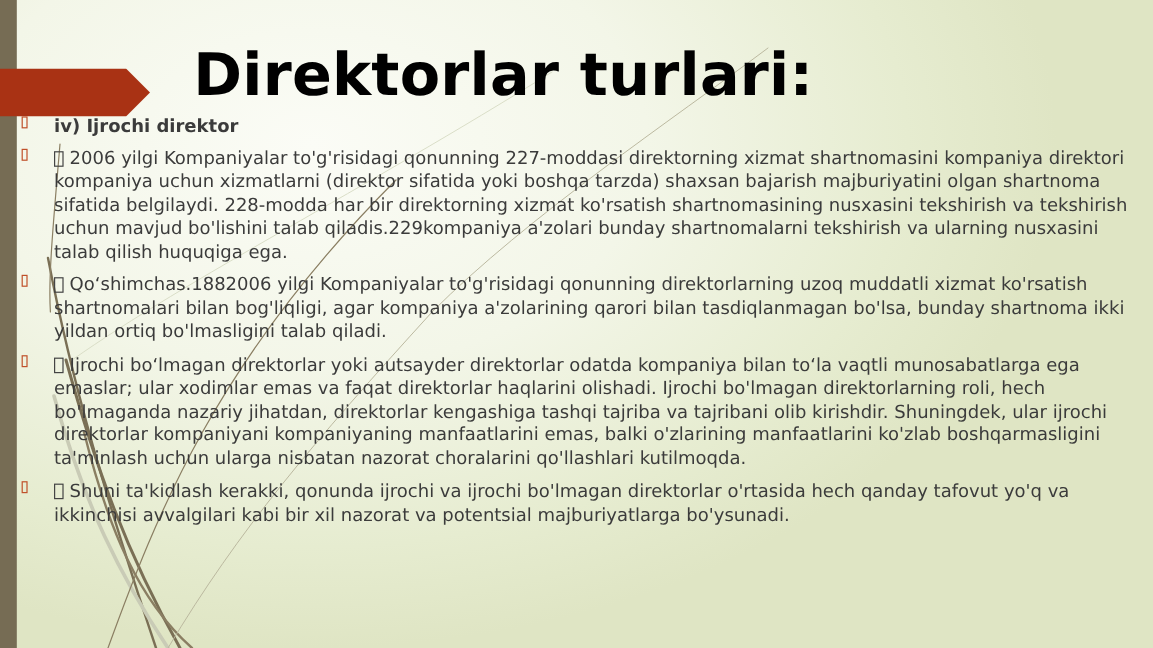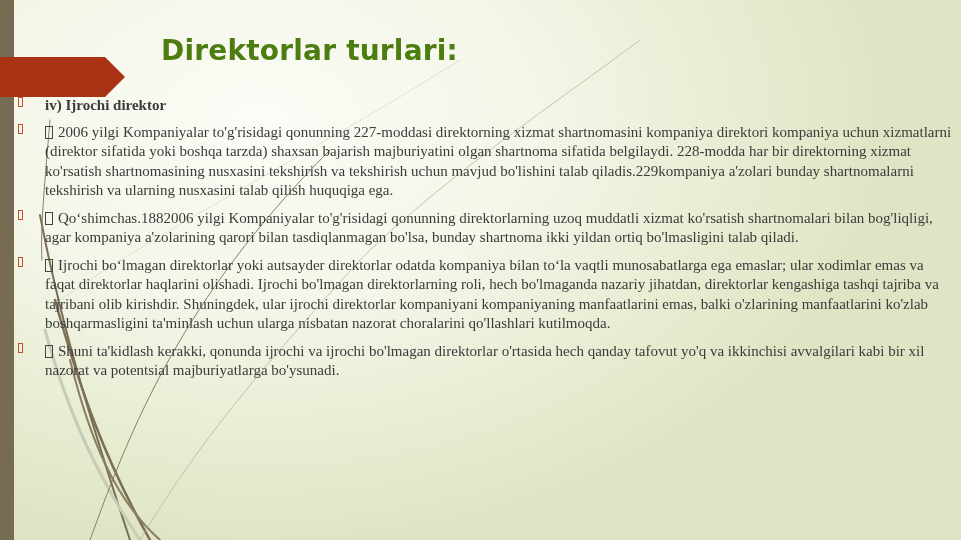--- a/index.html
+++ b/index.html
@@ -12,26 +12,26 @@
       position: absolute; left: 0; top: 0; width: 14px; height: 540px; background: #766c54;
     }
     .deco {
       position: absolute; left: 0; top: 0; width: 961px; height: 540px; pointer-events: none;
     }
     .title-arrow {
       position: absolute; left: 0; top: 57px; width: 125px; height: 40px;
     }
     .title {
       position: absolute; left: 161px; top: 34px; margin: 0;
-      font-size: 28px; font-weight: bold; color: #4d7c0f; letter-spacing: 0.2px;
+      font-size: 49px; font-weight: bold; color: #000000; letter-spacing: 0.2px;
       font-family: "DejaVu Sans", sans-serif;
     }
     .content {
       position: absolute; left: 18px; top: 96px; width: 936px;
-      margin: 0; padding: 0; list-style: none; font-family: Liberation Serif, serif;
+      margin: 0; padding: 0; list-style: none;
     }
     .content li {
       position: relative; padding-left: 27px;
       font-size: 15px; line-height: 19.5px; color: #3b3b3b;
       margin-bottom: 8px;
     }
     .content li.heading { font-weight: bold; margin-bottom: 7px; }
     .bullet {
       position: absolute; left: 0; top: 1px;
       width: 5px; height: 10px; border: 1px solid #c0502a; box-sizing: border-box;

